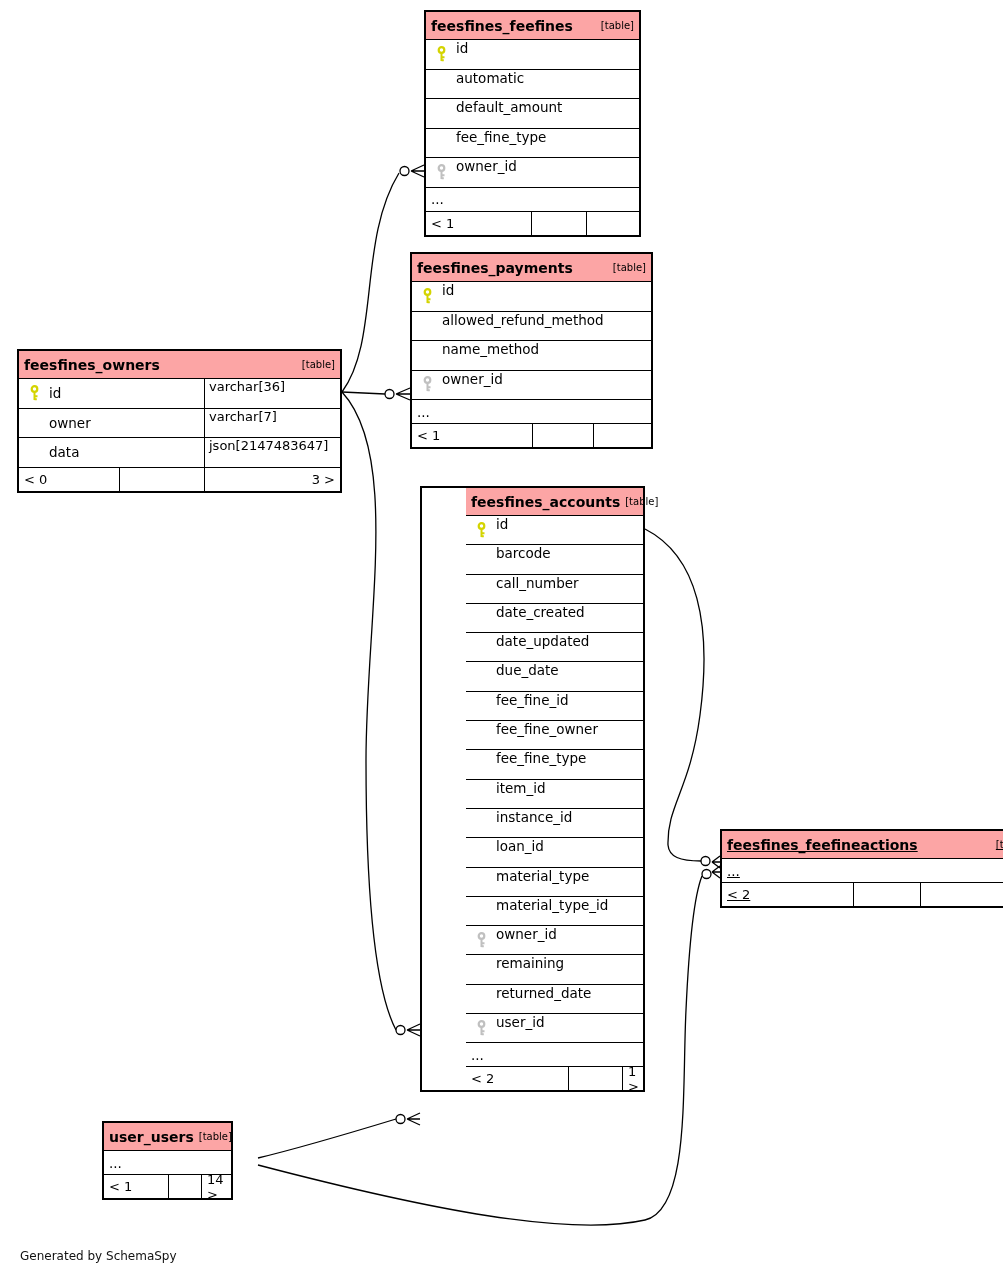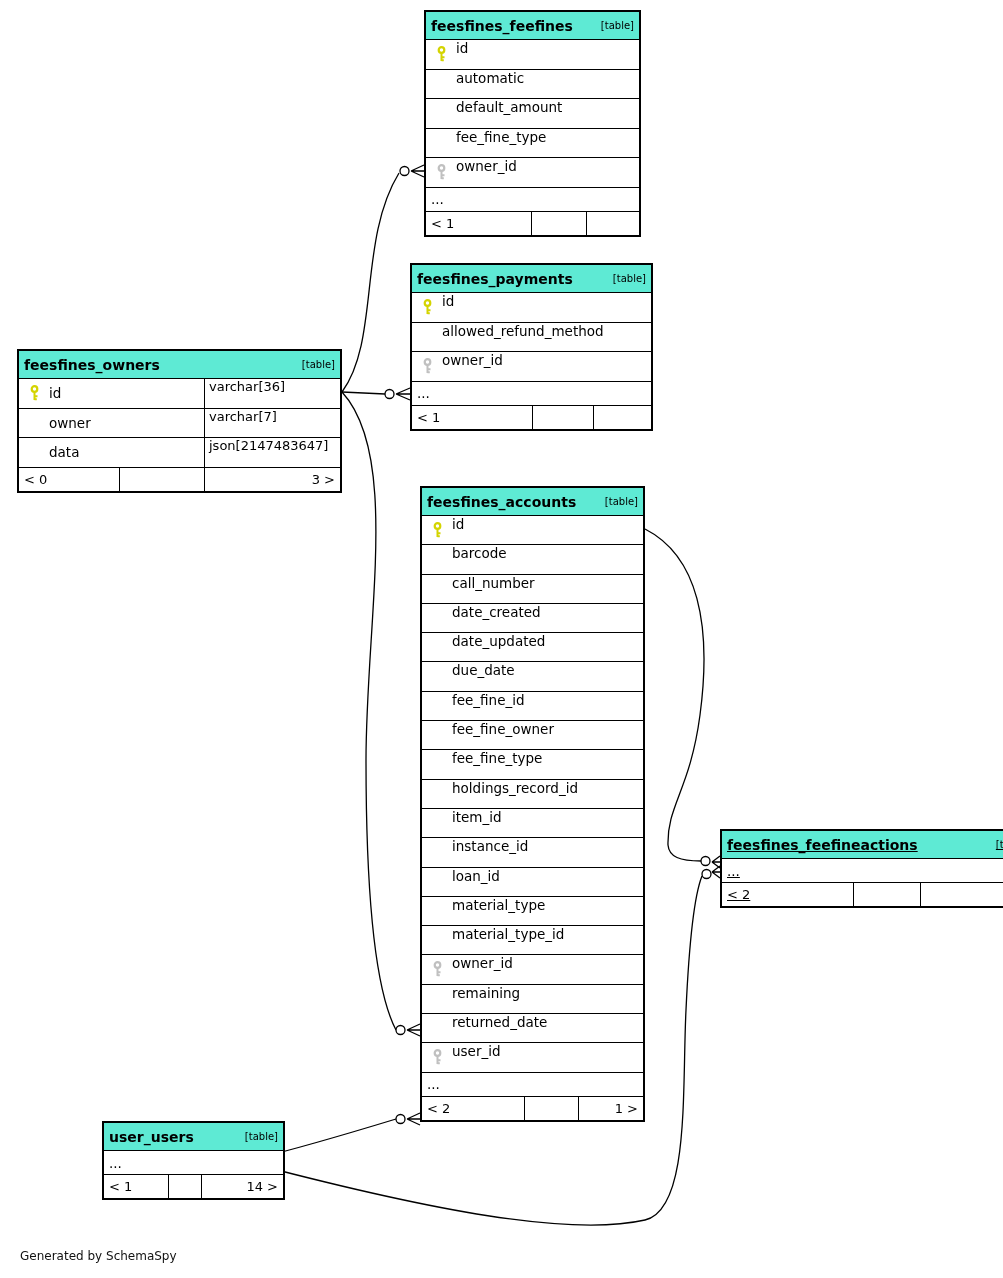--- a/index.html
+++ b/index.html
@@ -5,21 +5,21 @@
   * { box-sizing: border-box; margin: 0; padding: 0; }
   body { background: #ffffff; font-family: "DejaVu Sans", sans-serif; }
   #canvas { position: relative; width: 1003px; height: 1278px; background: #ffffff; overflow: hidden; }
 
   #connections { position: absolute; left: 0; top: 0; pointer-events: none; }
   #connections path.rel { fill: none; stroke: #000; stroke-width: 1.3px; }
   #connections circle.zom { fill: #fff; stroke: #000; stroke-width: 1.3px; }
   #connections path.crow { fill: none; stroke: #000; stroke-width: 1.3px; }
 
   .table { position: absolute; background: #fff; border: 2px solid #000; }
-  .thead { height: 28px; background: #5eead4; border-bottom: 1px solid #000;
+  .thead { height: 28px; background: #fca5a5; border-bottom: 1px solid #000;
            display: flex; justify-content: space-between; align-items: center; padding: 0 5px; }
   .tname { font-weight: bold; font-size: 14px; color: #000; white-space: nowrap; }
   .ttag  { font-size: 10px; color: #000; padding-left: 5px; white-space: nowrap; }
   .trow  { height: 29.5px; border-bottom: 1px solid #000; display: flex; 
            font-size: 13.5px; color: #000; }
   .t-accounts .trow { height: 29.3px; }
   .keyslot { width: 30px; display: flex; justify-content: center; align-items: center; flex: none; }
   .cname { white-space: nowrap; }
   .ocell-name { width: 186px; display: flex; align-items: center; height: 100%;
                 border-right: 1px solid #000; flex: none; }
@@ -111,37 +111,41 @@
       <span class="cname">owner_id</span>
     </div>
     <div class="tdots">...</div>
     <div class="tfoot">
       <div class="fcell" style="width:106px">&lt; 1</div>
       <div class="fcell" style="width:55px"></div>
       <div class="fcell last"></div>
     </div>
   </div>
 
-  <div class="table" style="left:410px; top:263px; width:243px;">
+  <div class="table" style="left:410px; top:252px; width:243px;">
     <div class="thead">
       <span class="tname">feesfines_payments</span>
       <span class="ttag">[table]</span>
     </div>
     <div class="trow">
       <span class="keyslot">
         <svg width="11" height="17" viewBox="0 0 11 17">
             <circle cx="5.5" cy="4" r="2.8" fill="none" stroke="#d4d400" stroke-width="2.2"></circle>
             <path d="M5.5 6.8 V15 M5.5 11.2 h3 M5.5 14.2 h2.3" stroke="#d4d400" stroke-width="2" fill="none"></path>
           </svg>
       </span>
       <span class="cname">id</span>
     </div>
     <div class="trow">
       <span class="keyslot"></span>
       <span class="cname">allowed_refund_method</span>
+    </div>
+    <div class="trow">
+      <span class="keyslot"></span>
+      <span class="cname">name_method</span>
     </div>
     <div class="trow">
       <span class="keyslot">
         <svg width="11" height="17" viewBox="0 0 11 17">
             <circle cx="5.5" cy="4" r="2.8" fill="none" stroke="#c0c0c0" stroke-width="2.2"></circle>
             <path d="M5.5 6.8 V15 M5.5 11.2 h3 M5.5 14.2 h2.3" stroke="#c0c0c0" stroke-width="2" fill="none"></path>
           </svg>
       </span>
       <span class="cname">owner_id</span>
     </div>
@@ -184,21 +188,21 @@
       </div>
       <div class="ocell-type">json[2147483647]</div>
     </div>
     <div class="tfoot">
       <div class="fcell" style="width:101px">&lt; 0</div>
       <div class="fcell" style="width:85px"></div>
       <div class="fcell last">3 &gt;</div>
     </div>
   </div>
 
-  <div class="table t-accounts" style="left:420px; top:486px; width:225px;">
+  <div class="table t-accounts" style="left:420px; top:486px; width:225px;padding-left:44px;">
     <div class="thead">
       <span class="tname">feesfines_accounts</span>
       <span class="ttag">[table]</span>
     </div>
     <div class="trow">
       <span class="keyslot">
         <svg width="11" height="17" viewBox="0 0 11 17">
             <circle cx="5.5" cy="4" r="2.8" fill="none" stroke="#d4d400" stroke-width="2.2"></circle>
             <path d="M5.5 6.8 V15 M5.5 11.2 h3 M5.5 14.2 h2.3" stroke="#d4d400" stroke-width="2" fill="none"></path>
           </svg>
@@ -229,24 +233,20 @@
         <span class="keyslot"></span>
         <span class="cname">fee_fine_id</span>
       </div>
     <div class="trow">
         <span class="keyslot"></span>
         <span class="cname">fee_fine_owner</span>
       </div>
     <div class="trow">
         <span class="keyslot"></span>
         <span class="cname">fee_fine_type</span>
-      </div>
-    <div class="trow">
-        <span class="keyslot"></span>
-        <span class="cname">holdings_record_id</span>
       </div>
     <div class="trow">
         <span class="keyslot"></span>
         <span class="cname">item_id</span>
       </div>
     <div class="trow">
         <span class="keyslot"></span>
         <span class="cname">instance_id</span>
       </div>
     <div class="trow">
@@ -301,21 +301,21 @@
       <span class="ttag">[table]</span>
     </div>
     <div class="tdots">...</div>
     <div class="tfoot">
       <div class="fcell" style="width:132px">&lt; 2</div>
       <div class="fcell" style="width:67px"></div>
       <div class="fcell last"></div>
     </div>
   </div>
 
-  <div class="table" style="left:102px; top:1121px; width:183px;">
+  <div class="table" style="left:102px; top:1121px; width:131px;">
     <div class="thead">
       <span class="tname">user_users</span>
       <span class="ttag">[table]</span>
     </div>
     <div class="tdots">...</div>
     <div class="tfoot">
       <div class="fcell" style="width:65px">&lt; 1</div>
       <div class="fcell" style="width:33px"></div>
       <div class="fcell last">14 &gt;</div>
     </div>

